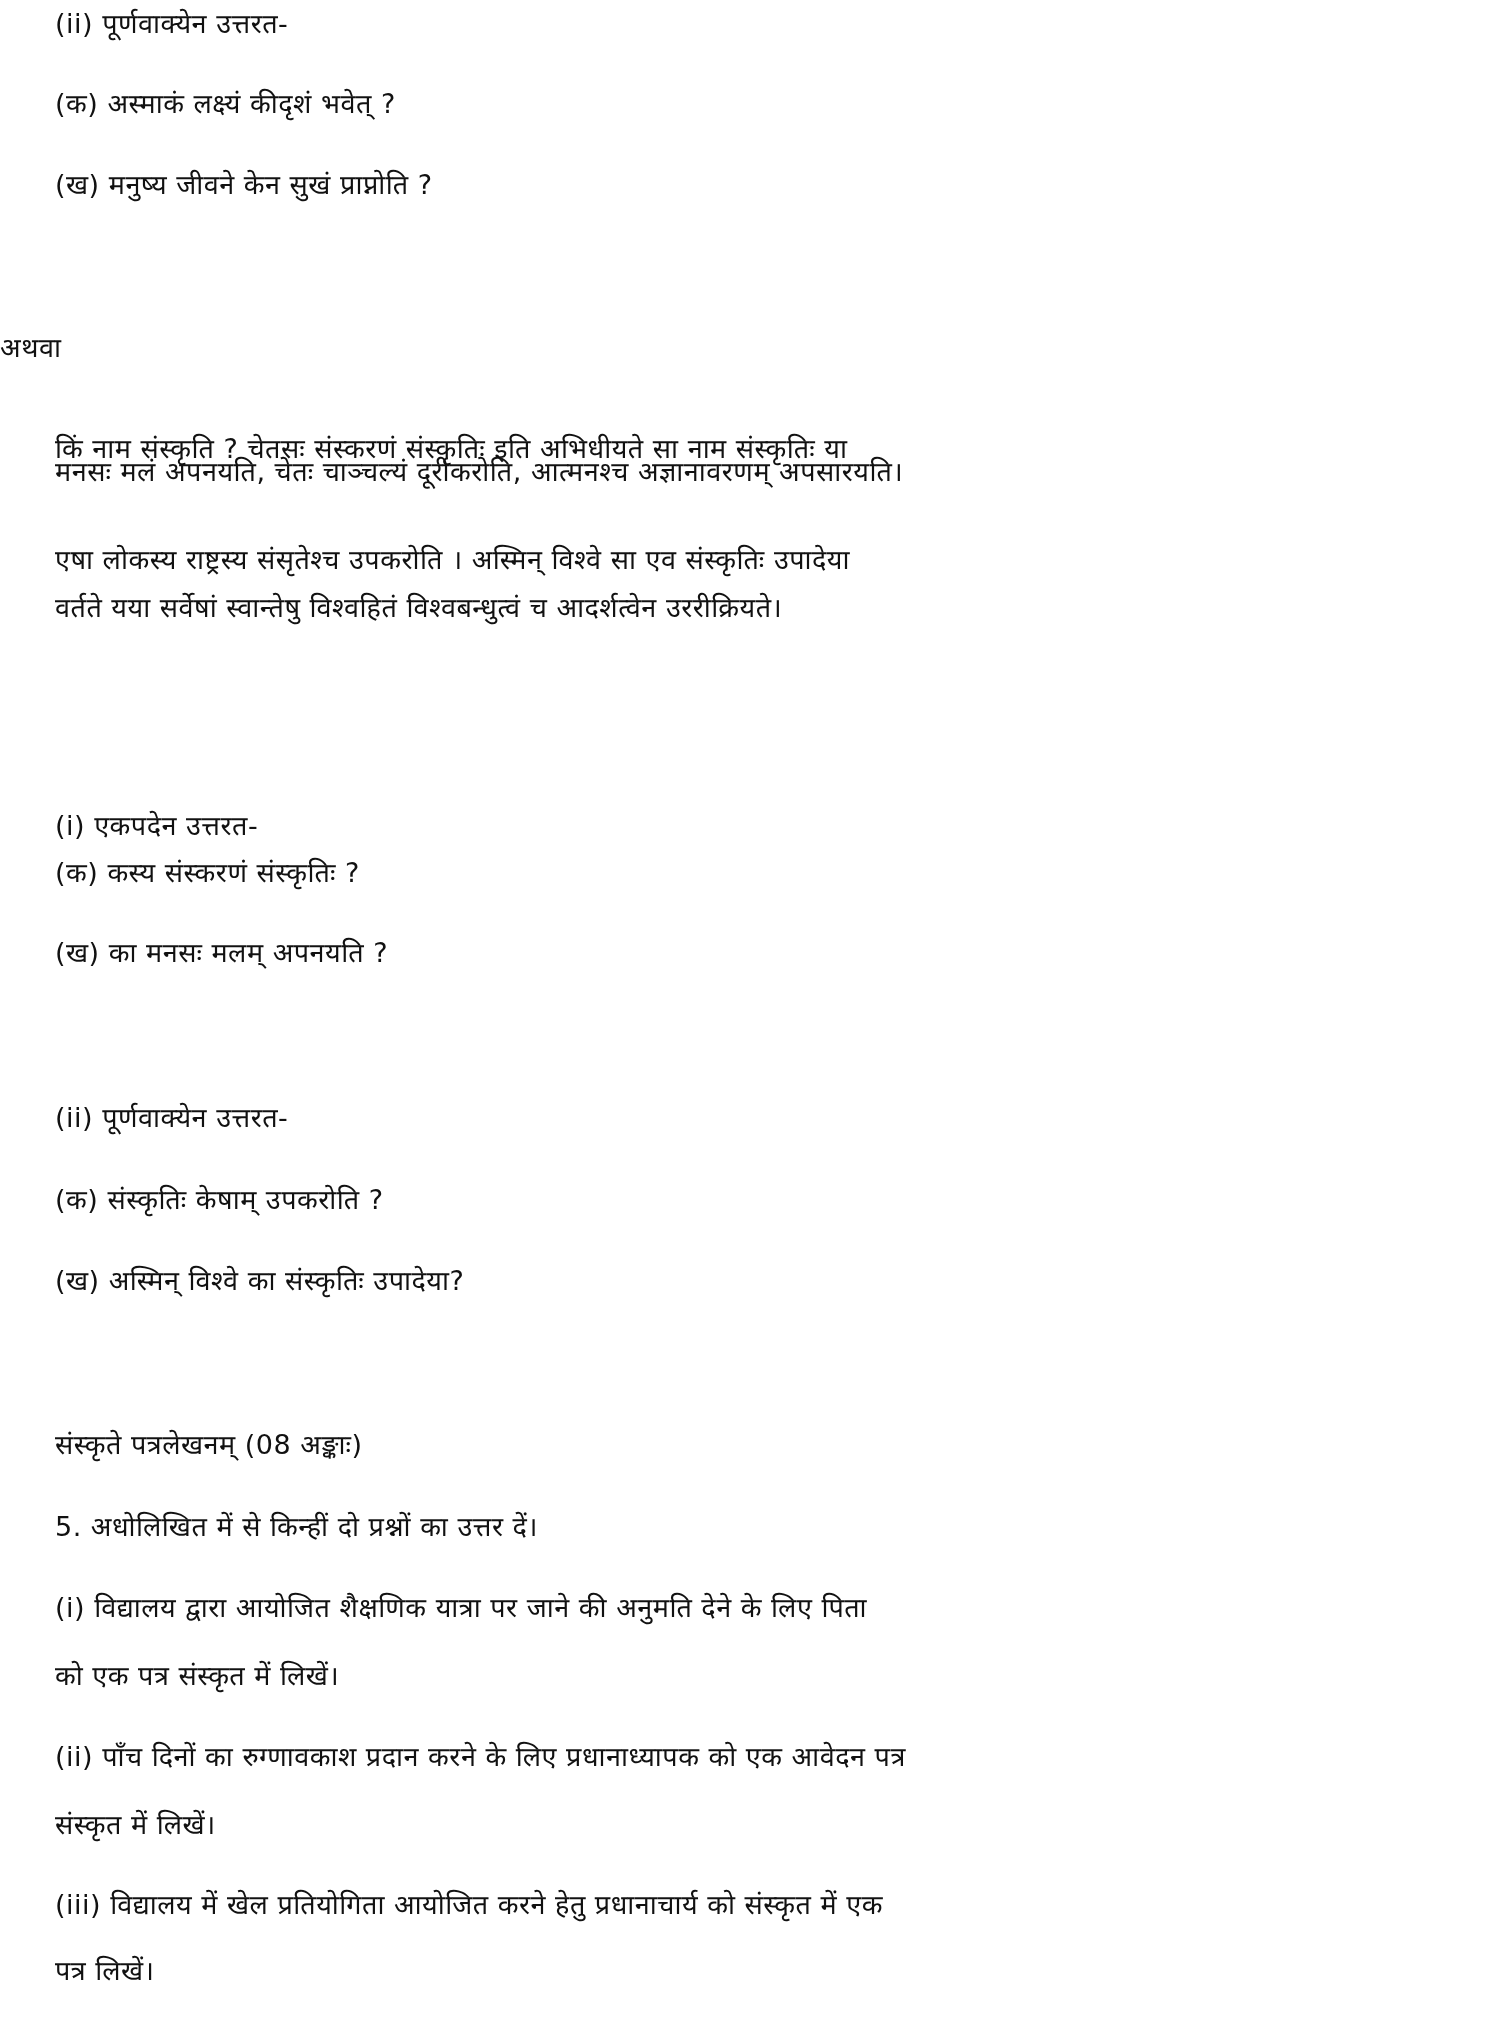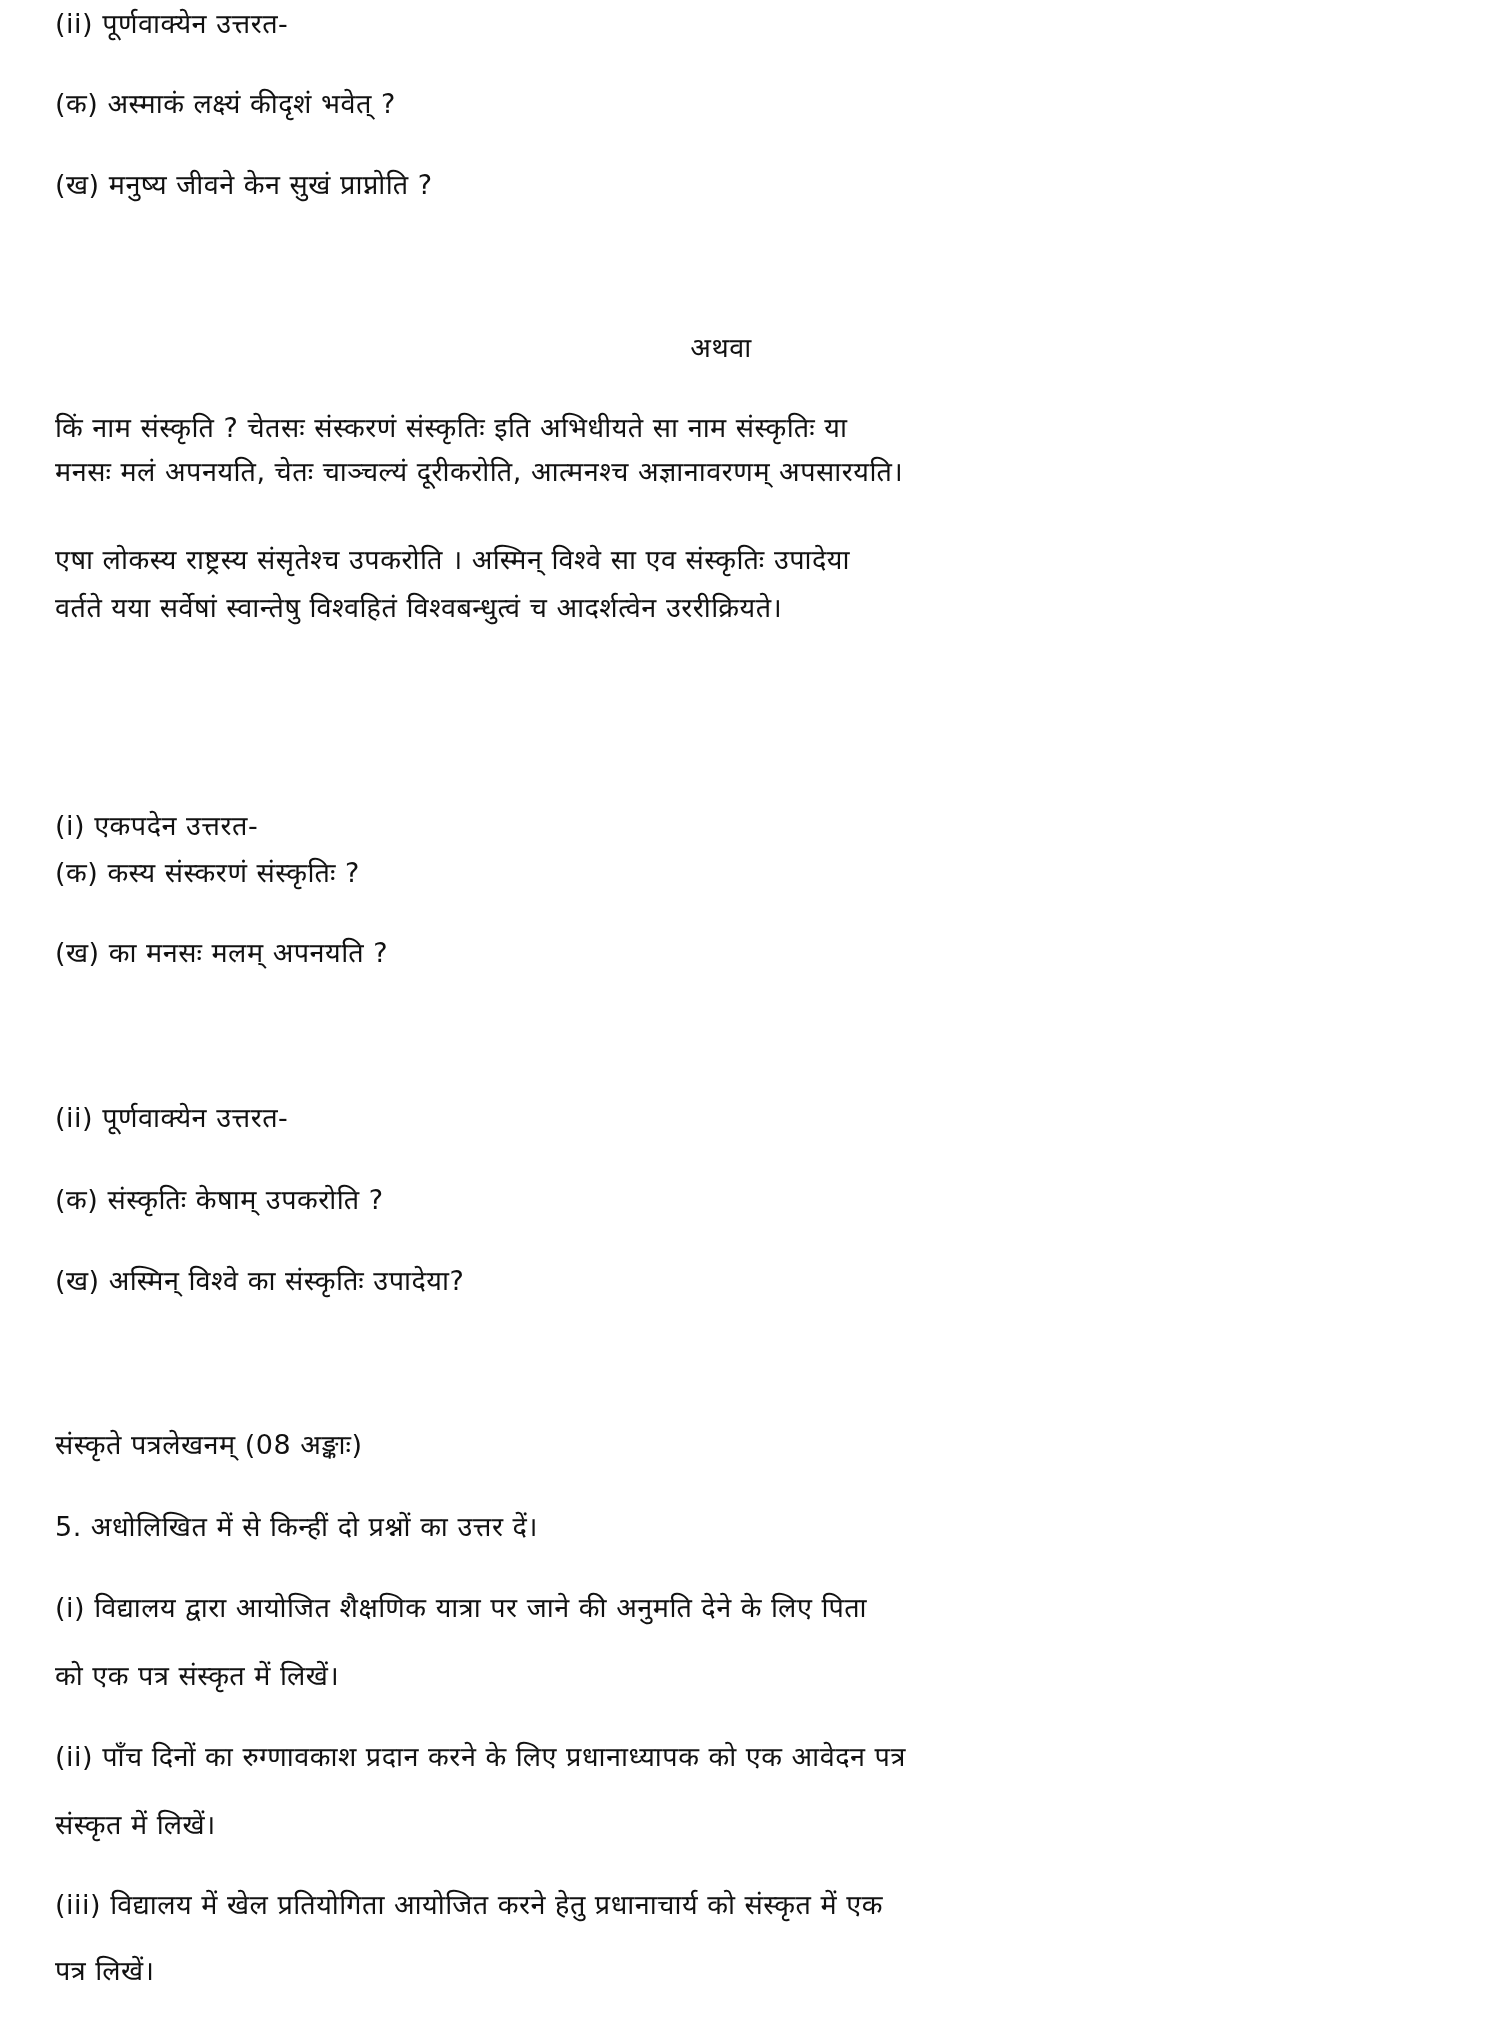--- a/index.html
+++ b/index.html
@@ -1,32 +1,32 @@
 <!DOCTYPE html>
 <html><head>
 <meta charset="utf-8">
 <style>
   html, body { margin:0; padding:0; background:#ffffff; }
   body { width:1505px; height:2034px; position:relative; overflow:hidden;
          font-family:"DejaVu Sans", sans-serif; color:#111111; }
   .line { position:absolute; left:55px; font-size:27px; line-height:48px; white-space:nowrap; letter-spacing:0.5px; }
-  .center { left:0; width:1442px; text-align:center; }
+  .center { left:0; width:1442px; }
 </style>
 </head>
 <body>
 
 <div>
   <div class="line" style="top:0px">(ii) पूर्णवाक्येन उत्तरत-</div>
   <div class="line" style="top:80px">(क) अस्माकं लक्ष्यं कीदृशं भवेत् ?</div>
   <div class="line" style="top:161px">(ख) मनुष्य जीवने केन सुखं प्राप्नोति ?</div>
 
   <div class="line center" style="top:324px">अथवा</div>
 
   <div>
-    <div class="line" style="top:404px">किं नाम संस्कृति ? चेतसः संस्करणं संस्कृतिः इति अभिधीयते सा नाम संस्कृतिः या</div>
+    <div class="line" style="top:425px">किं नाम संस्कृति ? चेतसः संस्करणं संस्कृतिः इति अभिधीयते सा नाम संस्कृतिः या</div>
     <div class="line" style="top:448px">मनसः मलं अपनयति, चेतः चाञ्चल्यं दूरीकरोति, आत्मनश्च अज्ञानावरणम् अपसारयति।</div>
     <div class="line" style="top:536px">एषा लोकस्य राष्ट्रस्य संसृतेश्च उपकरोति । अस्मिन् विश्वे सा एव संस्कृतिः उपादेया</div>
     <div class="line" style="top:584px">वर्तते यया सर्वेषां स्वान्तेषु विश्वहितं विश्वबन्धुत्वं च आदर्शत्वेन उररीक्रियते।</div>
   </div>
 
   <div class="line" style="top:802px">(i) एकपदेन उत्तरत-</div>
   <div class="line" style="top:849px">(क) कस्य संस्करणं संस्कृतिः ?</div>
   <div class="line" style="top:929px">(ख) का मनसः मलम् अपनयति ?</div>
 
   <div class="line" style="top:1094px">(ii) पूर्णवाक्येन उत्तरत-</div>

